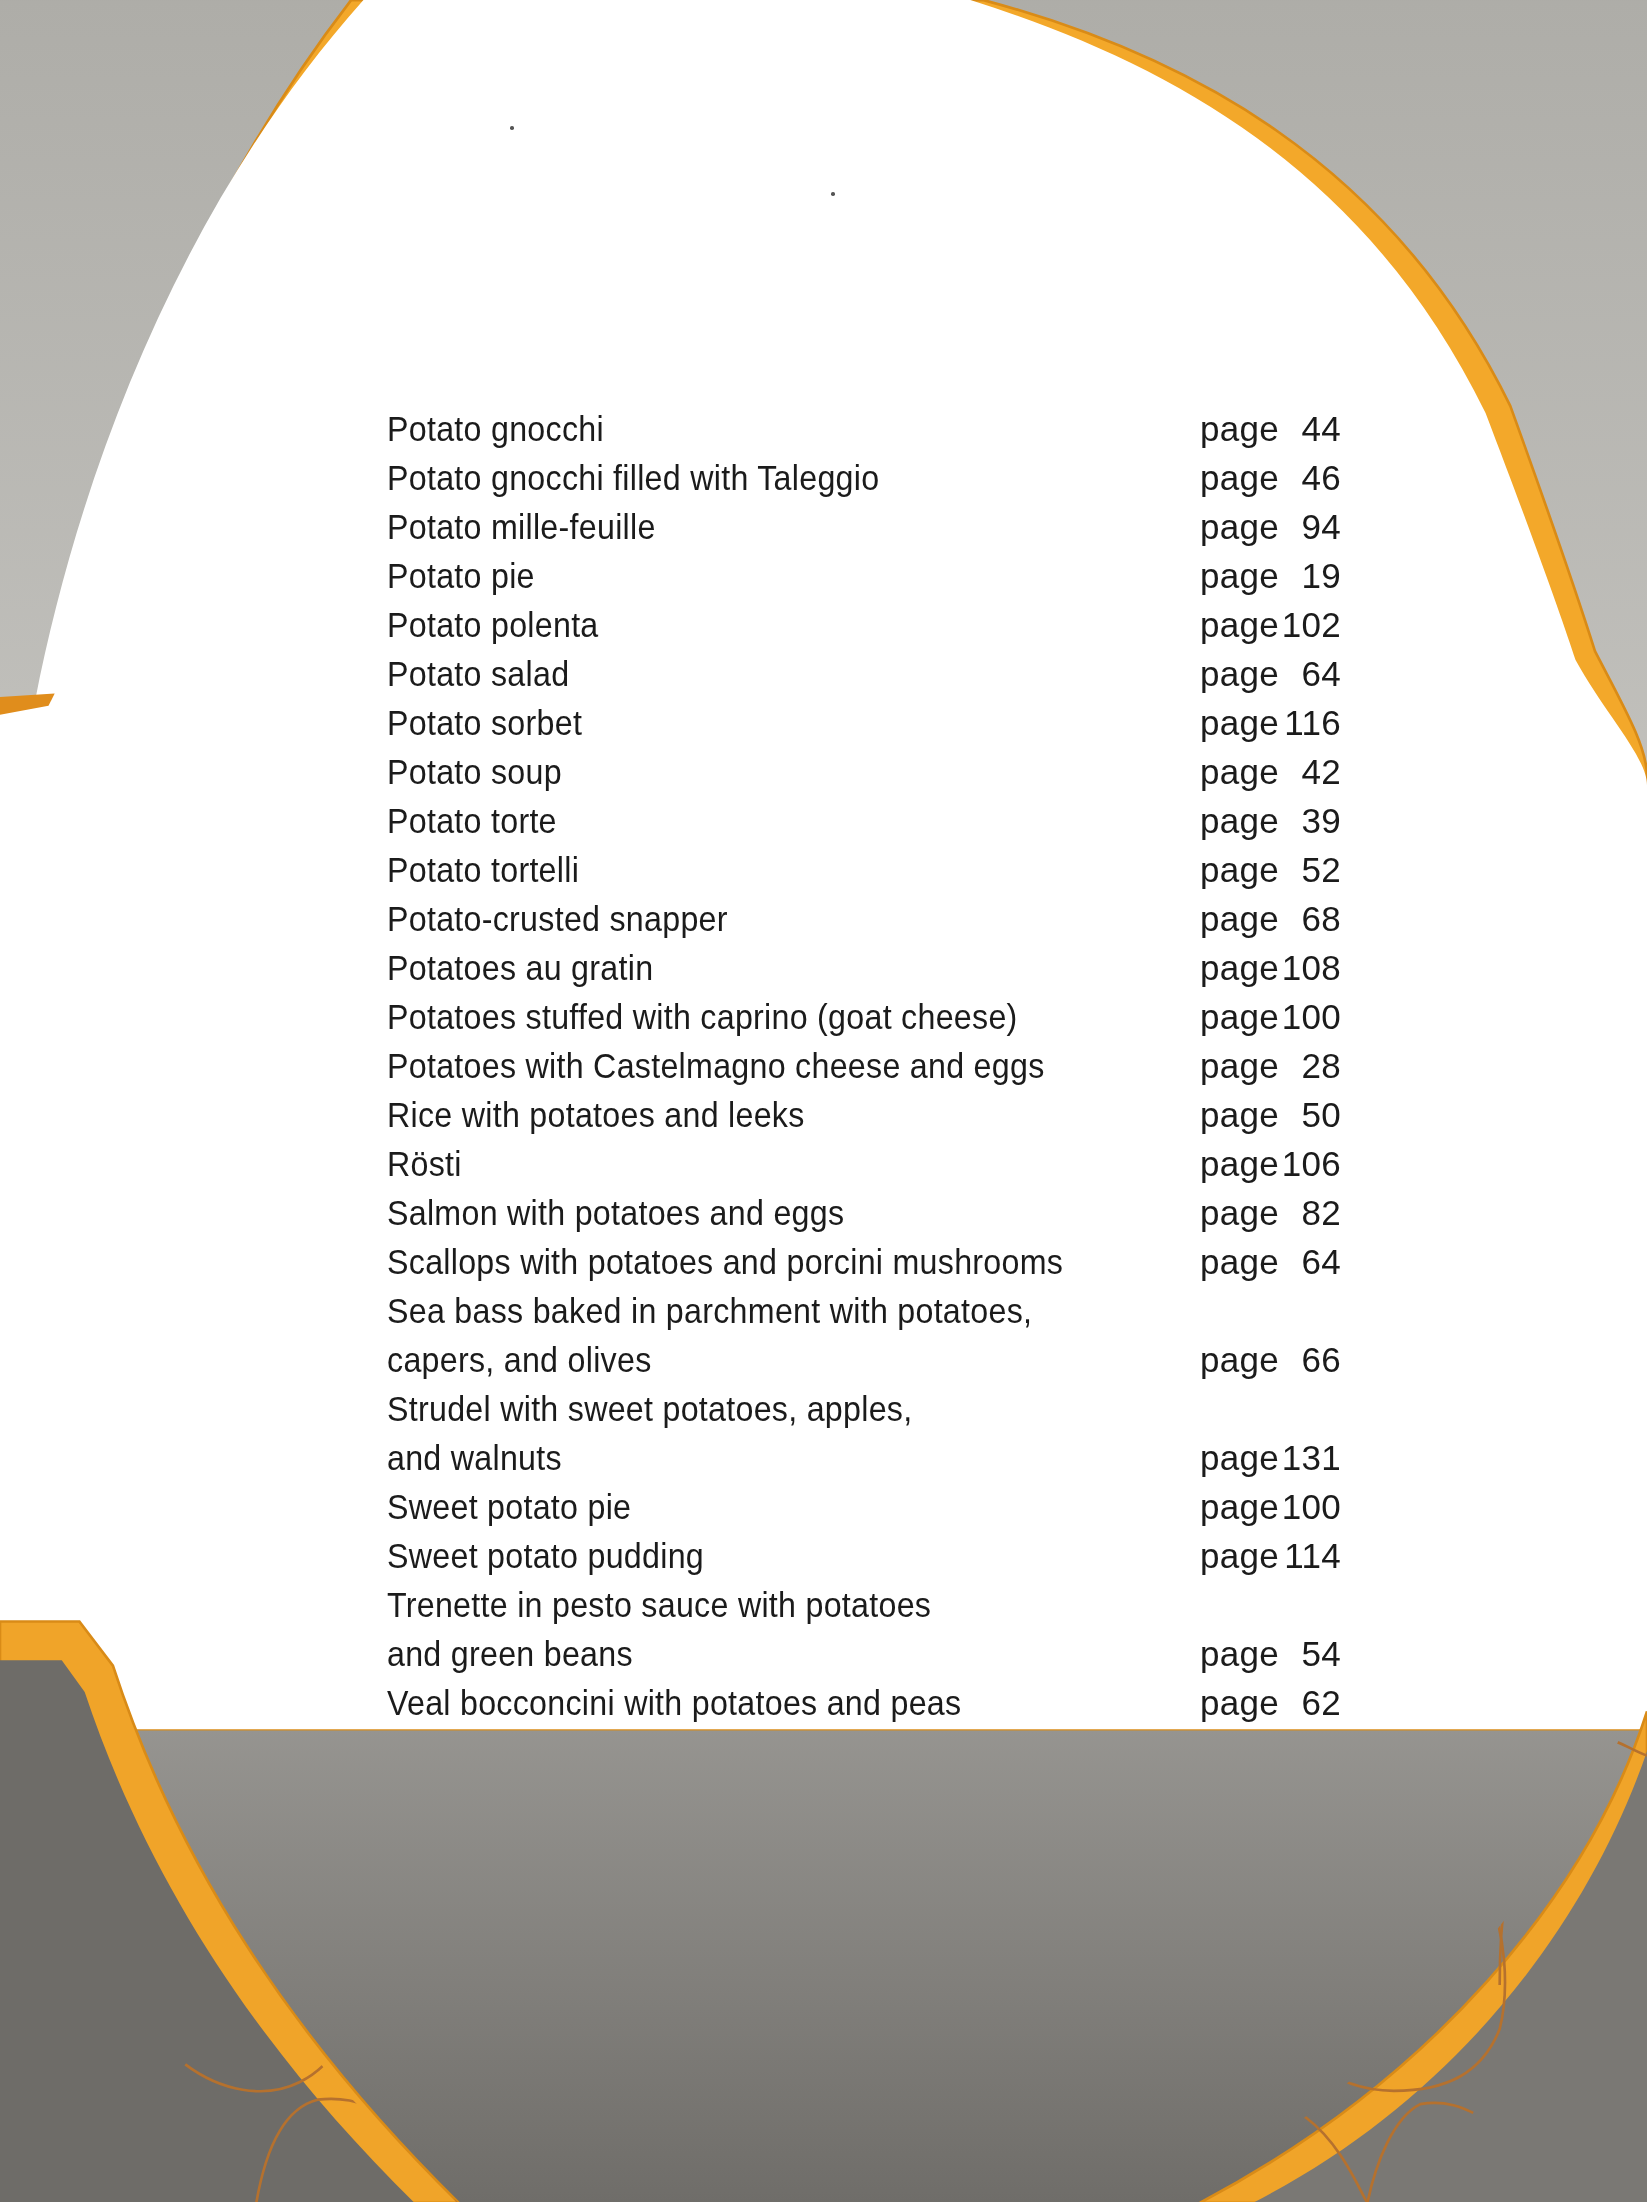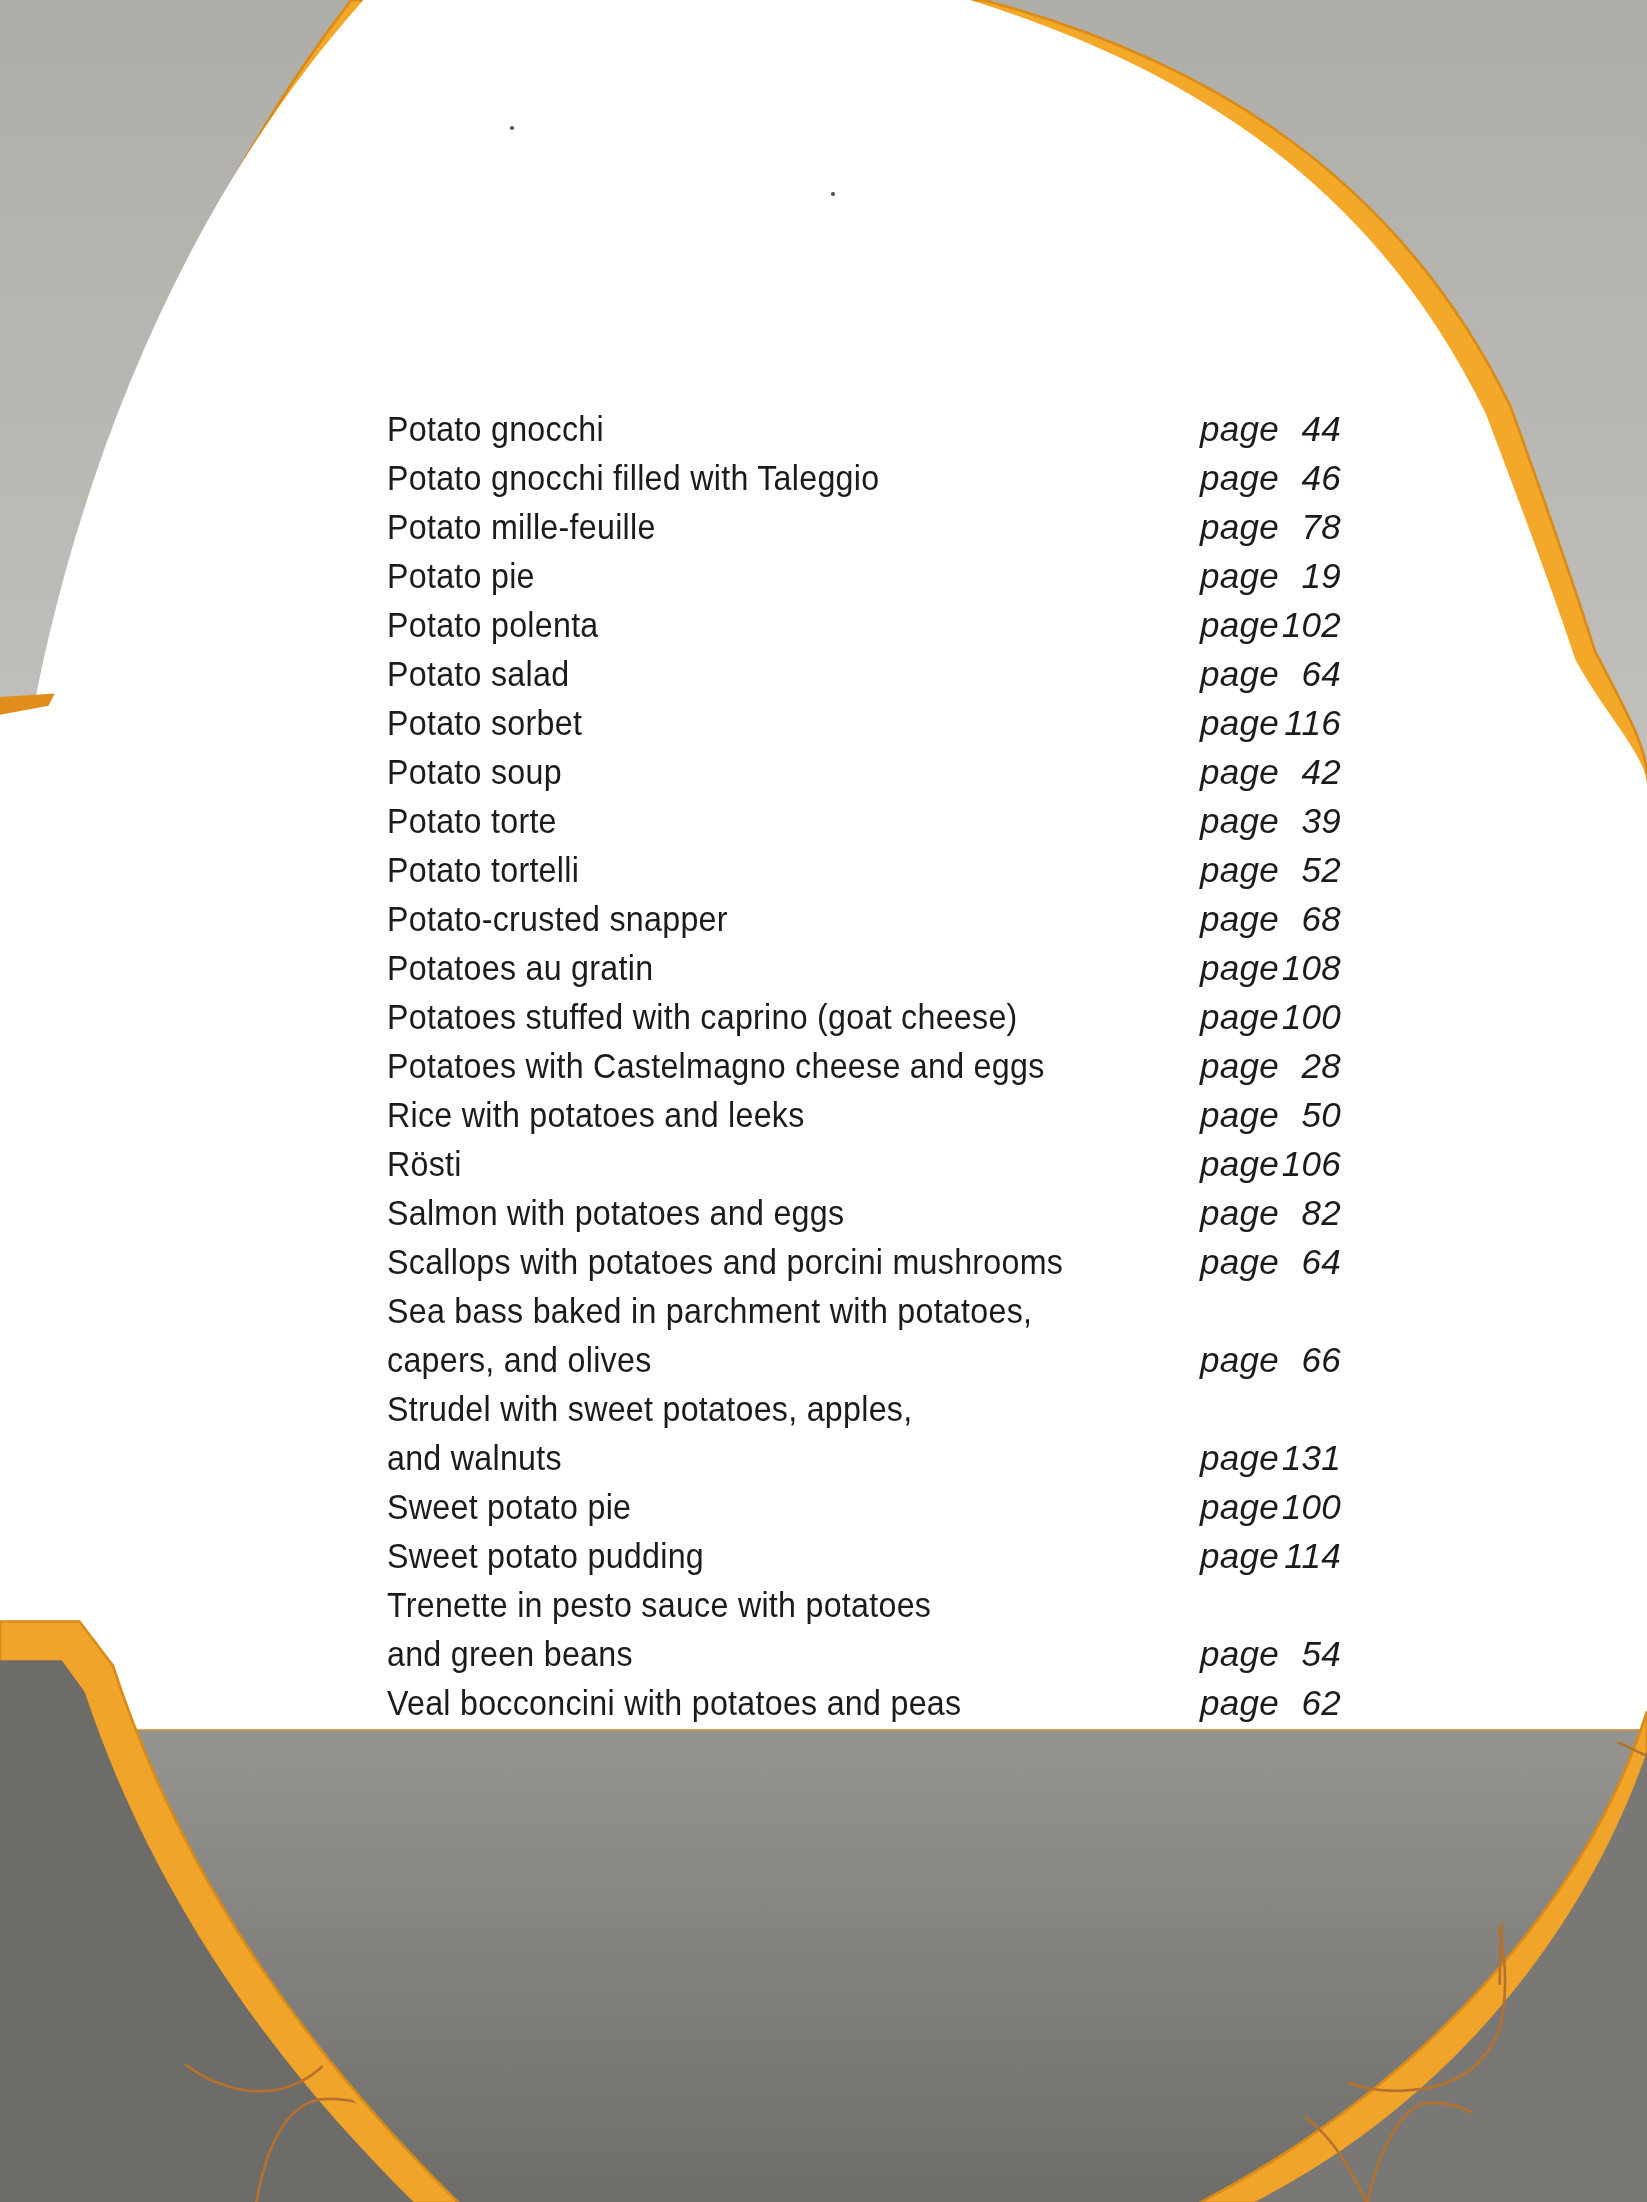--- a/index.html
+++ b/index.html
@@ -17,21 +17,21 @@
       position: relative; display: flex; align-items: flex-end;
       font-size: 35px; line-height: 49px; color: #1b1b1b;
       letter-spacing: 0.3px;
     }
     .entry-title {
       width: 813px; white-space: pre-line;
       font-family: "Liberation Sans Narrow", "Liberation Sans", sans-serif;
       transform: scaleX(0.92); transform-origin: left bottom;
     }
     .entry-page {
-      display: flex; width: 138px; font-style: italic;
+      display: flex; width: 138px;
     }
     .page-label { display: inline-block; }
     .page-num { display: inline-block; text-align: right; min-width: 62px; }
     .dust { position: absolute; width: 3.5px; height: 3.5px; background: #555; border-radius: 50%; }
   </style>
 </head>
 <body>
 
 <svg class="bg-svg" viewBox="0 0 1867 2497" xmlns="http://www.w3.org/2000/svg">
   <defs>
@@ -91,21 +91,21 @@
     <span class="entry-title">Potato gnocchi filled with Taleggio</span>
     <span class="entry-page">
       <span class="page-label">page</span>
       <span class="page-num">46</span>
     </span>
   </li>
     <li class="index-entry">
     <span class="entry-title">Potato mille-feuille</span>
     <span class="entry-page">
       <span class="page-label">page</span>
-      <span class="page-num">78</span>
+      <span class="page-num">94</span>
     </span>
   </li>
     <li class="index-entry">
     <span class="entry-title">Potato pie</span>
     <span class="entry-page">
       <span class="page-label">page</span>
       <span class="page-num">19</span>
     </span>
   </li>
     <li class="index-entry">

